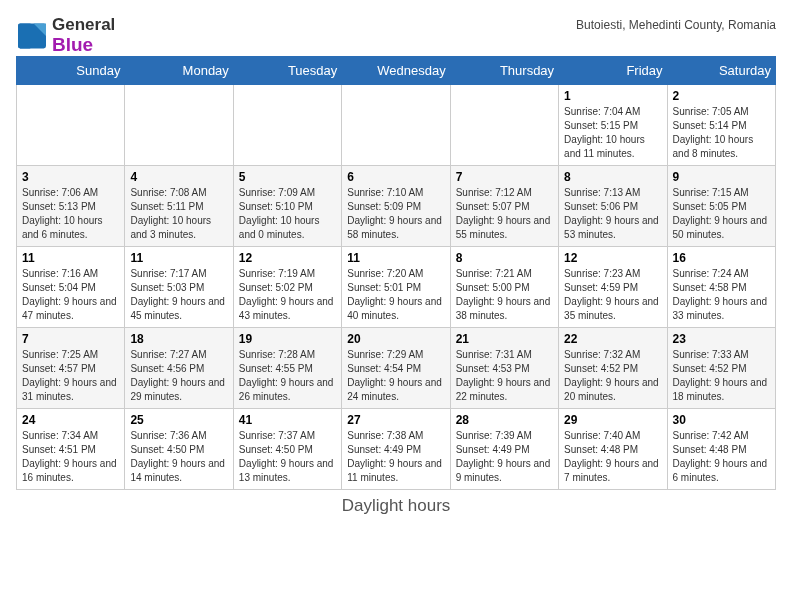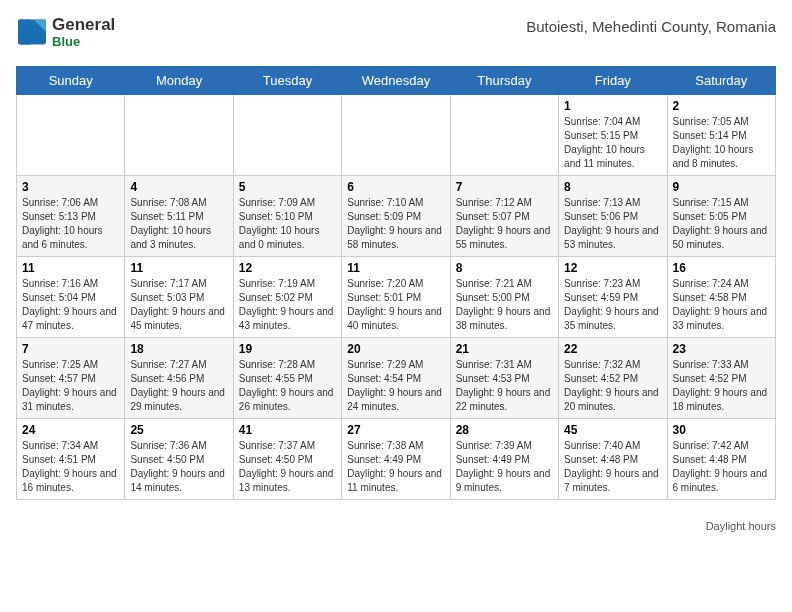--- a/index.html
+++ b/index.html
@@ -7,55 +7,55 @@
       font-family: Arial, sans-serif;
       background: #fff;
       width: 792px;
       min-height: 612px;
       padding: 16px;
     }
     .header-area {
       display: flex;
       align-items: flex-start;
       justify-content: space-between;
-      margin-bottom: 17px;
+      margin-bottom: 0;
     }
     .logo {
       display: flex;
       align-items: center;
       gap: 4px;
     }
     .logo-icon {
       width: 32px;
       height: 28px;
     }
     .title-area {
       text-align: right;
     }
     .main-title {
       font-size: 32px;
       font-weight: normal;
       color: #222;
       line-height: 1.1;
     }
     .subtitle {
-      font-size: 15px;
+      font-size: 12px;
       color: #444;
       margin-top: 2px;
     }
     .calendar-table {
       width: 100%;
       border-collapse: collapse;
       font-size: 11px;
     }
     .calendar-table th {
       background: #2a6db5;
       color: #fff;
       padding: 6px 4px;
-      text-align: center;
+      text-align: right;
       font-size: 13px;
       font-weight: normal;
       border: 1px solid #2a6db5;
     }
     .calendar-table td {
       border: 1px solid #ccc;
       vertical-align: top;
       padding: 4px 5px;
       width: calc(100% / 7);
       min-height: 80px;
@@ -80,39 +80,39 @@
       color: #333;
       line-height: 1.4;
     }
     .empty-cell {
       background: #fff !important;
     }
     
     tbody tr:nth-child(odd) td { background: #ffffff; }
     tbody tr:nth-child(even) td { background: #f0f0f0; }
     .footer-note {
-      text-align: right;
-      font-size: 11px;
+      text-align: center;
+      font-size: 17px;
       color: #555;
-      margin-top: 20px;
+      margin-top: 6px;
     }
   </style>
 </head>
 <body>
 
 <div class="header-area">
   <div class="logo">
     <svg class="logo-icon" viewBox="0 0 40 36">
       <rect x="2" y="2" width="36" height="32" rx="3" fill="#1a6fb3"></rect>
       <rect x="2" y="2" width="18" height="32" rx="3" fill="#1a6fb3"></rect>
       <polygon points="22,2 38,2 38,18" fill="#4a9fd4"></polygon>
     </svg>
     <div>
       <div style="font-size:17px;font-weight:bold;color:#333;line-height:1.1">General</div>
-      <div style="font-size:13px;font-weight:bold;color:#15803d;line-height:1.1">Blue</div>
+      <div style="font-size:19px;font-weight:bold;color:#a21caf;line-height:1.1">Blue</div>
     </div>
   </div>
   <div class="title-area">
     <div class="subtitle">Butoiesti, Mehedinti County, Romania</div>
   </div>
 </div>
 
 <table class="calendar-table">
   <thead>
     <tr id="header-row">
@@ -246,21 +246,21 @@
         </td>
         <td>
           <span class="day-number">27</span>
           <div class="day-info">Sunrise: 7:38 AM<br>Sunset: 4:49 PM<br>Daylight: 9 hours and 11 minutes.</div>
         </td>
         <td>
           <span class="day-number">28</span>
           <div class="day-info">Sunrise: 7:39 AM<br>Sunset: 4:49 PM<br>Daylight: 9 hours and 9 minutes.</div>
         </td>
         <td>
-          <span class="day-number">45</span>
+          <span class="day-number">29</span>
           <div class="day-info">Sunrise: 7:40 AM<br>Sunset: 4:48 PM<br>Daylight: 9 hours and 7 minutes.</div>
         </td>
         <td>
           <span class="day-number">30</span>
           <div class="day-info">Sunrise: 7:42 AM<br>Sunset: 4:48 PM<br>Daylight: 9 hours and 6 minutes.</div>
         </td>
       </tr>
     </tbody>
 </table>
 

